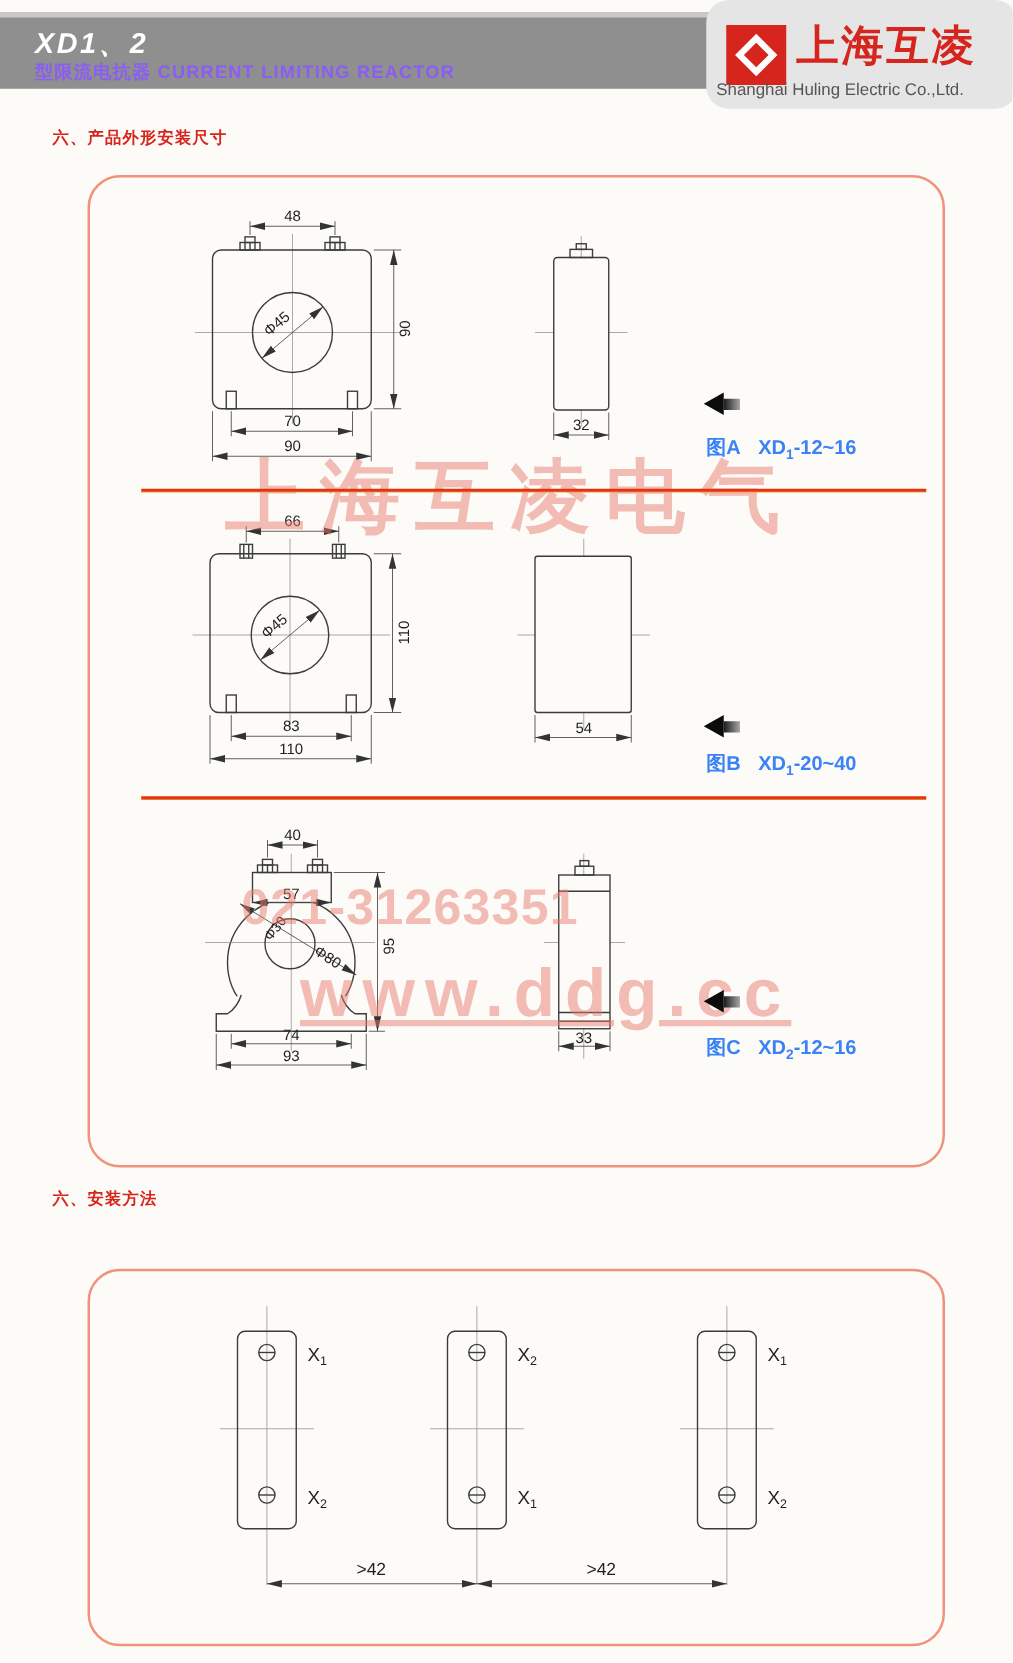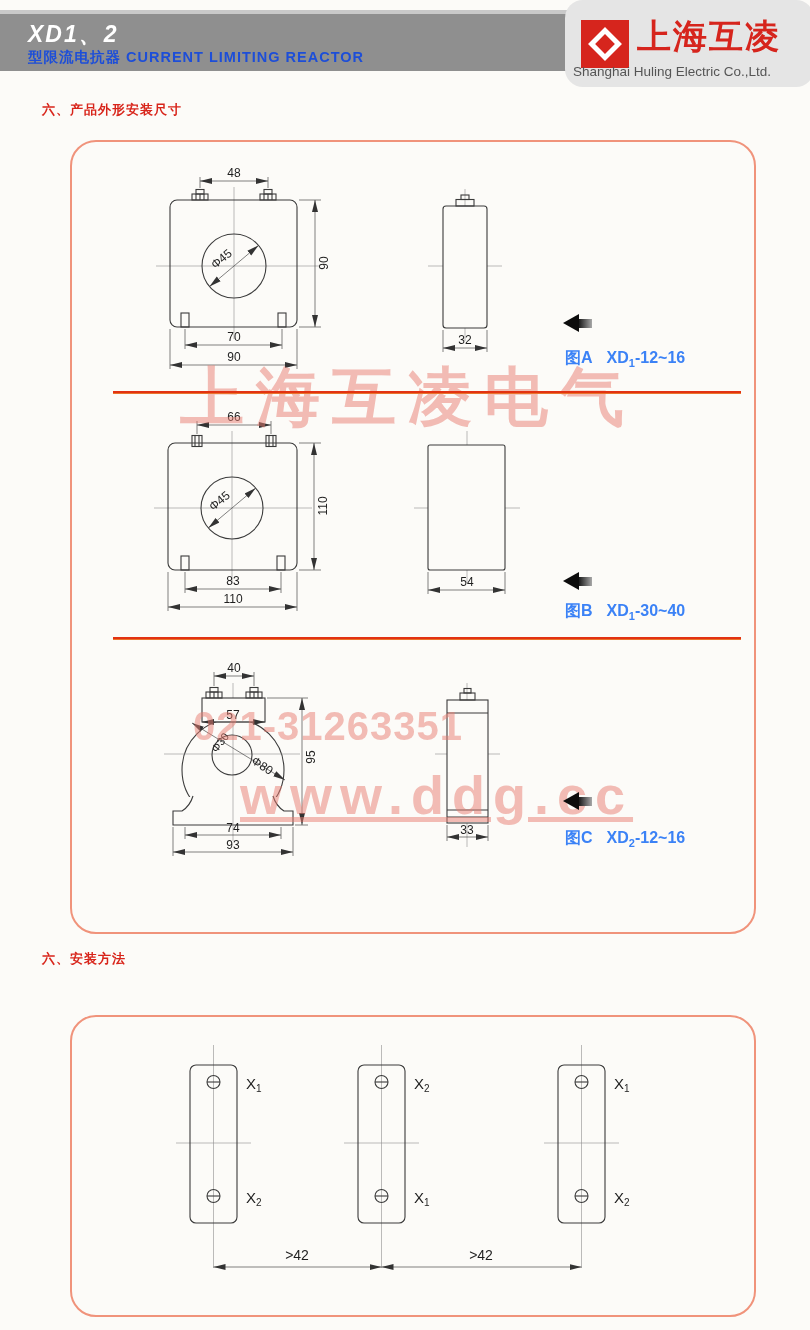--- a/index.html
+++ b/index.html
@@ -4,21 +4,21 @@
 <style>
   html,body{margin:0;padding:0;background:#ffffff;}
   .page{position:relative;width:810px;height:1330px;background:#fcfbf8;
         font-family:"Liberation Sans",sans-serif;overflow:hidden;}
 
   
   .bar{position:absolute;left:0;top:10px;width:810px;height:57px;
        background:#8f8f8f;border-top:4px solid #c9c9c9;z-index:1;}
   .hdr-model{position:absolute;left:28px;top:19px;color:#ffffff;font-weight:bold;
              font-size:23px;letter-spacing:2px;z-index:2;white-space:nowrap;font-style:italic;}
-  .hdr-sub{position:absolute;left:28px;top:48px;color:#1d4ed8;font-weight:bold;
+  .hdr-sub{position:absolute;left:28px;top:48px;color:#8b5cf6;font-weight:bold;
            font-size:14.5px;letter-spacing:1px;z-index:2;white-space:nowrap;}
   .notch{position:absolute;left:537px;top:0;width:249px;height:87px;
          background:#e5e5e5;border-radius:18px;z-index:2;margin-left:28px;}
   .logo{position:absolute;left:16px;top:20px;width:48px;height:48px;background:#d6251d;}
   .logo .diamond{position:absolute;left:12px;top:12px;width:24px;height:24px;
                  border:5px solid #ffffff;transform:rotate(45deg);box-sizing:border-box;}
   .brand-cn{position:absolute;left:72px;top:14px;font-size:34px;font-weight:bold;
             color:#d6251d;letter-spacing:2px;white-space:nowrap;}
   .brand-en{position:absolute;left:8px;top:64px;font-size:13.5px;color:#555555;white-space:nowrap;}
 
@@ -289,21 +289,21 @@
   </div>
   <div class="cap" style="left:565px;top:348px">
     <span>图A</span><span class="gap"></span><span>XD</span><sub>1</sub><span>-12~16</span>
   </div>
 
   <div class="arrowbox" style="left:563px;top:572px">
     <div class="tri"></div>
     <div class="tail"></div>
   </div>
   <div class="cap" style="left:565px;top:601px">
-    <span>图B</span><span class="gap"></span><span>XD</span><sub>1</sub><span>-30~40</span>
+    <span>图B</span><span class="gap"></span><span>XD</span><sub>1</sub><span>-20~40</span>
   </div>
 
   <div class="arrowbox" style="left:563px;top:792px">
     <div class="tri"></div>
     <div class="tail"></div>
   </div>
   <div class="cap" style="left:565px;top:828px">
     <span>图C</span><span class="gap"></span><span>XD</span><sub>2</sub><span>-12~16</span>
   </div>
 

